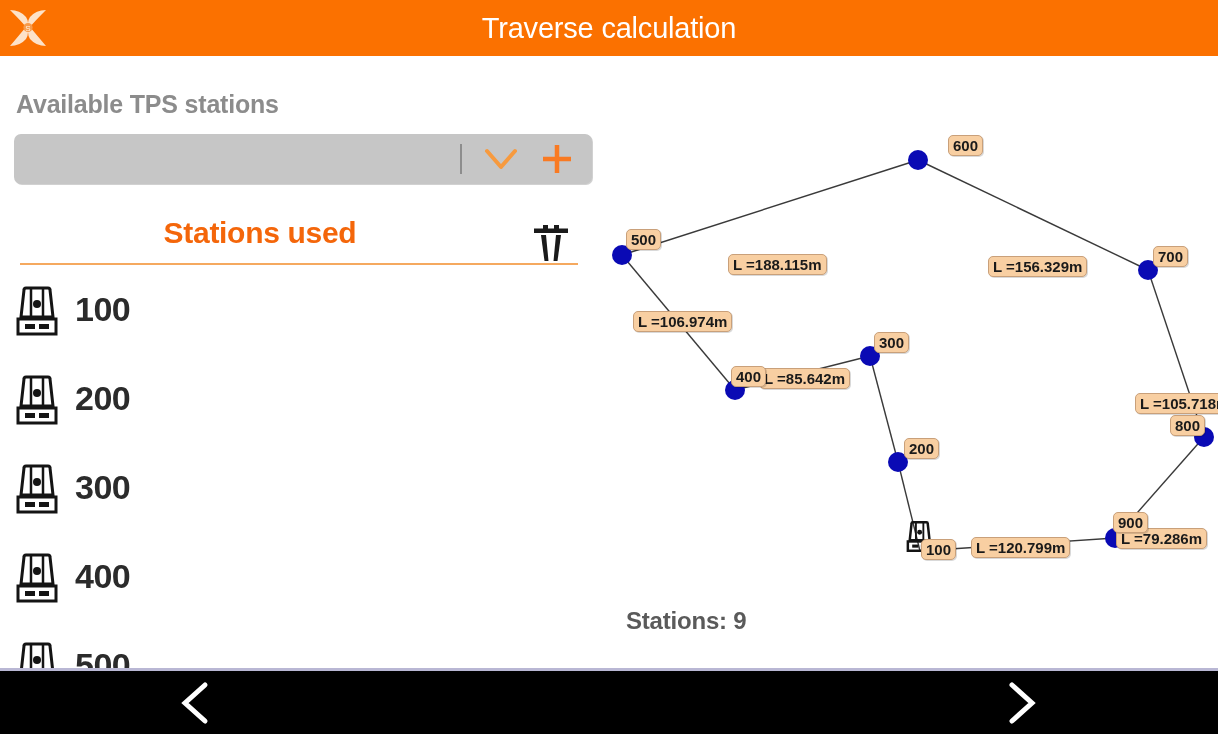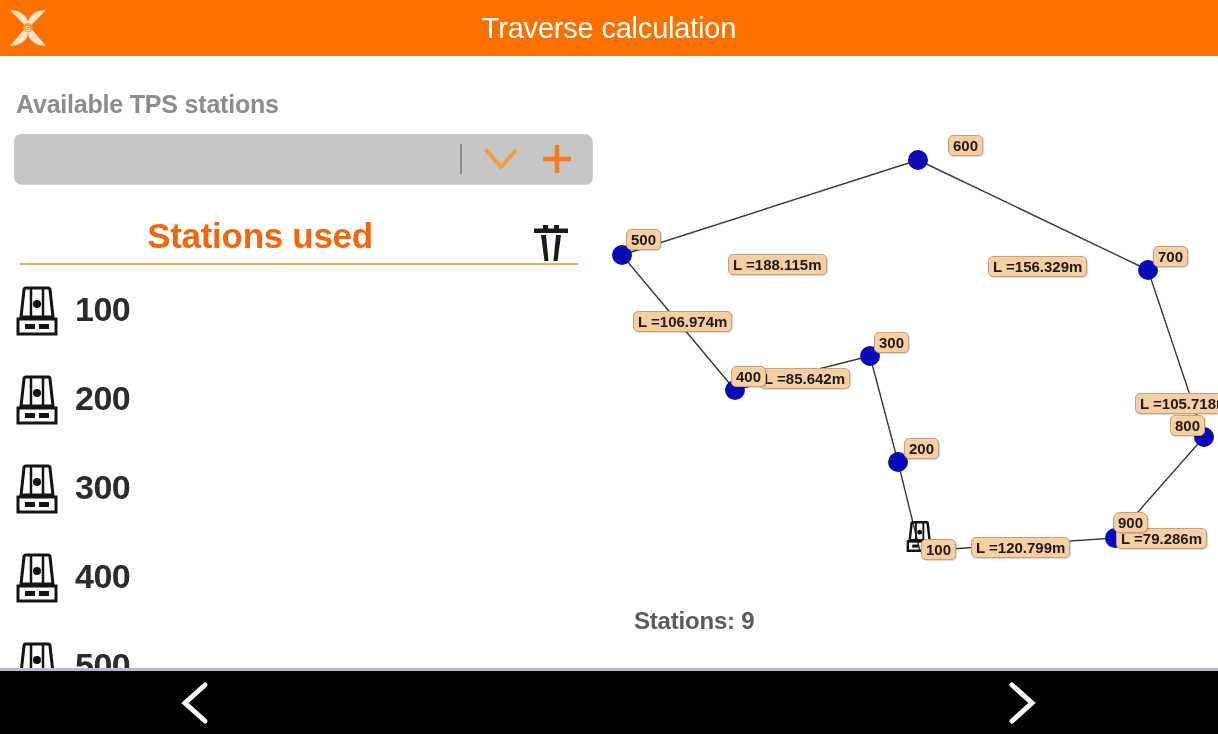--- a/index.html
+++ b/index.html
@@ -50,21 +50,21 @@
   }
   #plus-icon{
     position:absolute;left:524px;top:6px;width:38px;height:38px;
   }
   #stations-used-row{
     position:absolute;left:0;top:155px;width:600px;height:62px;
   }
   #stations-used-title{
     position:absolute;left:0;top:5px;width:520px;
     text-align:center;
-    font-size:35px;font-weight:bold;color:#F4660A;
+    font-size:30px;font-weight:bold;color:#F4660A;
     letter-spacing:-0.3px;
   }
   #trash-icon{
     position:absolute;left:527px;top:9px;width:48px;height:44px;
   }
   #used-underline{
     position:absolute;left:20px;top:207px;width:558px;height:2px;
     background:#F5A95F;
   }
   #station-list{
@@ -100,21 +100,20 @@
     box-shadow:1px 1px 0 rgba(0,0,0,.15);
   }
   .map-label.seg{font-size:15px;}
   #status-row{
     position:absolute;left:0;top:543px;width:618px;height:48px;
   }
   #stations-count{
     position:absolute;left:26px;top:8px;
     font-size:24px;font-weight:bold;color:#5a5a5a;
     letter-spacing:-0.2px;
-    margin-left:8px;
   }
   #total-length{
     position:absolute;right:16px;top:8px;
     font-size:24px;font-weight:bold;color:#5a5a5a;
     letter-spacing:-0.2px;
   }
   
   #nav-divider{
     position:absolute;left:0;top:668px;width:1218px;height:3px;
     background:#b9b7d4;
@@ -270,21 +269,21 @@
       <div class="map-label seg" style="left: 388px; top: 200px;">L =156.329m</div>
       <div class="map-label seg" style="left: 535px; top: 337px;">L =105.718m</div>
       <div class="map-label seg" style="left: 516px; top: 472px;">L =79.286m</div>
       <div class="map-label seg" style="left: 371px; top: 481px;">L =120.799m</div>
       <div class="map-label" style="left: 348px; top: 79px;">600</div>
       <div class="map-label" style="left: 26px; top: 173px;">500</div>
       <div class="map-label" style="left: 131px; top: 310px;">400</div>
       <div class="map-label" style="left: 274px; top: 276px;">300</div>
       <div class="map-label" style="left: 304px; top: 382px;">200</div>
       <div class="map-label" style="left: 321px; top: 483px;">100</div>
-      <div class="map-label" style="left: 513px; top: 456px; border-radius: 7px;">900</div>
+      <div class="map-label" style="left: 513px; top: 456px;">900</div>
       <div class="map-label" style="left: 570px; top: 359px;">800</div>
       <div class="map-label" style="left: 553px; top: 190px;">700</div>
     </div>
 
   <div id="status-row">
     <div id="stations-count">Stations: 9</div>
   </div>
 </div>
 
 <div id="nav-divider"></div>

